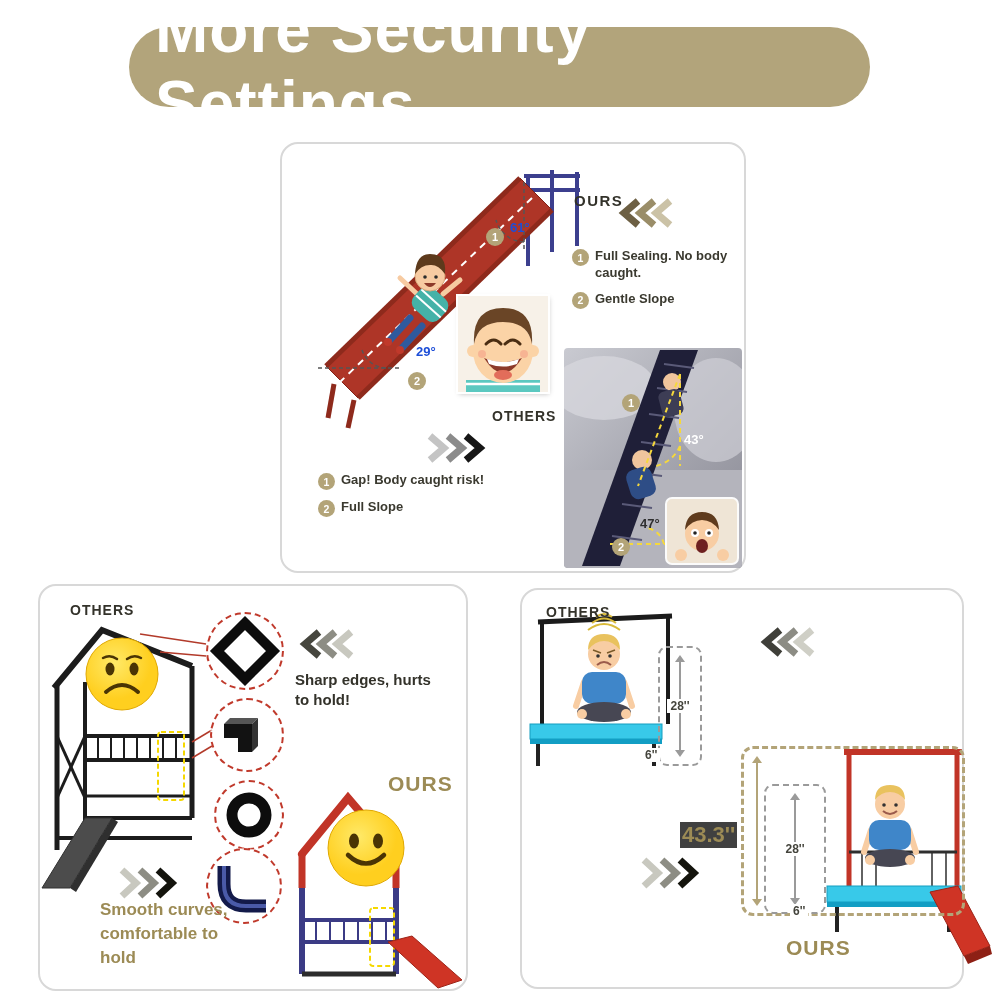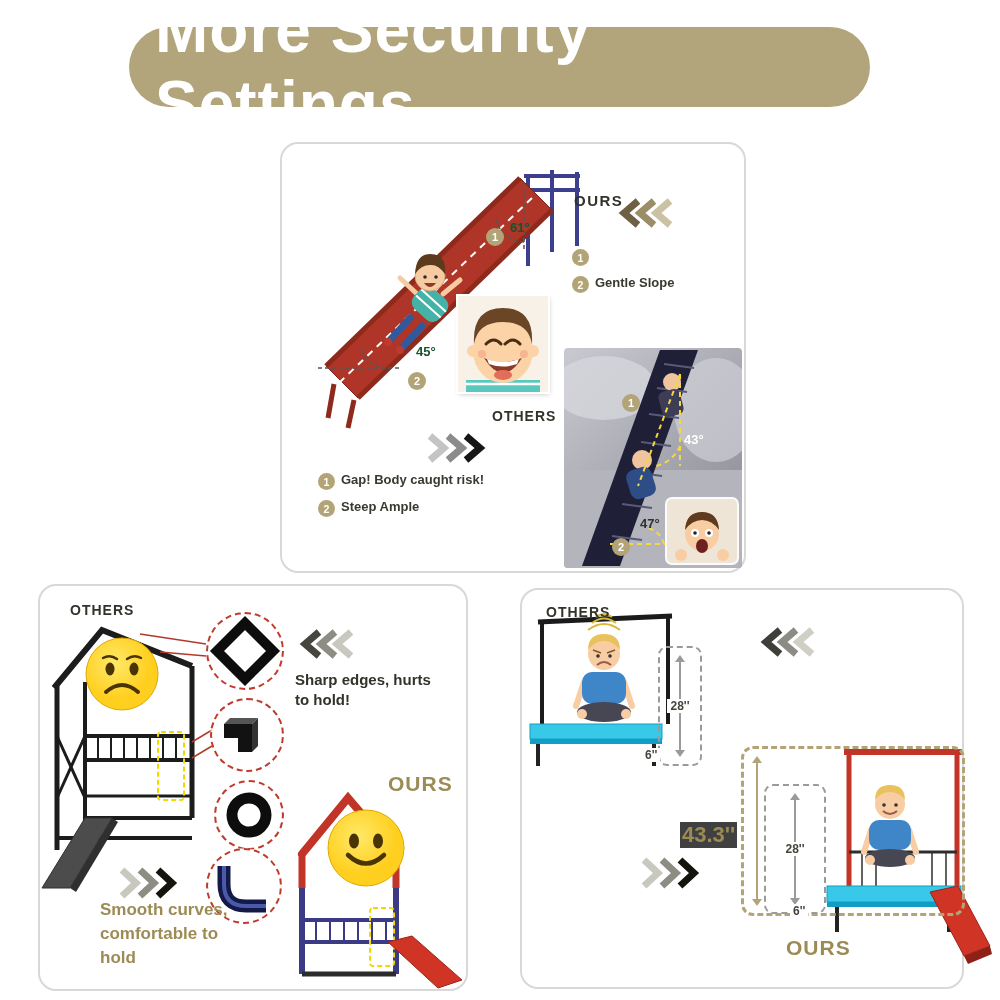--- a/index.html
+++ b/index.html
@@ -11,21 +11,21 @@
           border-radius:45px;display:flex;align-items:center;justify-content:center;}
   .banner-text{color:#fff;font-size:64px;font-weight:800;letter-spacing:1px;margin-left:26px;}
   .lbl-dark{font-weight:800;color:#33322a;}
   .lbl-khaki{font-weight:800;color:#9c8b55;}
   .marker{position:absolute;width:18px;height:18px;border-radius:50%;background:#b3a478;color:#fff;
           font-size:11px;font-weight:700;display:flex;align-items:center;justify-content:center;}
   .bullet-row{display:flex;gap:6px;margin-bottom:9px;align-items:flex-start;}
   .bullet-num{flex:0 0 17px;width:17px;height:17px;border-radius:50%;background:#b3a478;color:#fff;
           font-size:10.5px;font-weight:700;display:flex;align-items:center;justify-content:center;margin-top:1px;}
   .bullet-text{font-size:13px;font-weight:700;color:#3a392f;line-height:1.3;}
-  .angle-lbl{position:absolute;font-size:13px;font-weight:700;color:#14532d;}
+  .angle-lbl{position:absolute;font-size:13px;font-weight:700;color:#1d4ed8;}
   .dashed-circle{position:absolute;border:2px dashed #c0392b;border-radius:50%;
           display:flex;align-items:center;justify-content:center;background:rgba(255,255,255,.6);}
   .emoji{position:absolute;}
   .dim-rect{position:absolute;border:2px dashed #9a9a9a;border-radius:9px;
           display:flex;align-items:center;justify-content:center;}
   .dim-rect-khaki{position:absolute;border:3px dashed #b3a478;border-radius:12px;}
   .dim-label{position:relative;background:#fff;padding:0 3px;font-size:12px;font-weight:700;color:#44443c;z-index:2;}
   .dim-free{position:absolute;background:#fff;padding:0 3px;font-size:12px;font-weight:700;color:#44443c;z-index:3;}
   .varrow{position:absolute;left:calc(50% - 1px);top:9px;bottom:9px;width:2px;background:#9a9a9a;}
   .varrow::before{content:"";position:absolute;top:-7px;left:-4px;border:5px solid transparent;border-bottom:7px solid #9a9a9a;}
@@ -88,33 +88,34 @@
         <line x1="242" y1="28" x2="242" y2="96"></line>
         <path d="M242,88 A30,30 0 0 1 214,66"></path>
         <line x1="36" y1="214" x2="118" y2="214"></line>
         <path d="M104,214 A26,26 0 0 1 80,196"></path>
       </g>
     </svg>
 
     <div class="marker" style="left:204px;top:84px;">1</div>
     <div class="angle-lbl" style="left:228px;top:76px;">61°</div>
     <div class="marker" style="left:126px;top:228px;">2</div>
-    <div class="angle-lbl" style="left:134px;top:200px;">45°</div>
+    <div class="angle-lbl" style="left:134px;top:200px;">29°</div>
 
     <div class="abs lbl-dark" style="left:292px;top:48px;font-size:15px;letter-spacing:1.5px;">OURS</div>
     <svg class="abs" style="left:334px;top:54px;" width="58" height="30" viewBox="0 0 58 30">
       <g fill="none" stroke-width="7">
         <path d="M22,3 L8,15 L22,27" stroke="#6d6044"></path>
         <path d="M38,3 L24,15 L38,27" stroke="#9a8d68"></path>
         <path d="M54,3 L40,15 L54,27" stroke="#cbc2a6"></path>
       </g>
     </svg>
     <div class="abs" style="left:290px;top:104px;width:168px;">
       <div class="bullet-row">
         <span class="bullet-num">1</span>
+        <span class="bullet-text">Full Sealing. No body caught.</span>
       </div>
       <div class="bullet-row">
         <span class="bullet-num">2</span>
         <span class="bullet-text">Gentle Slope</span>
       </div>
     </div>
 
     <div class="inset-face" style="left:176px;top:152px;width:90px;height:96px;">
       <svg width="90" height="96" viewBox="0 0 90 96">
         <rect x="8" y="84" width="74" height="12" fill="#5bc8c0"></rect>
@@ -141,21 +142,21 @@
         <path d="M42,4 L56,16 L42,28" stroke="#161616"></path>
       </g>
     </svg>
     <div class="abs" style="left:36px;top:328px;width:214px;">
       <div class="bullet-row">
         <span class="bullet-num">1</span>
         <span class="bullet-text">Gap!  Body caught risk!</span>
       </div>
       <div class="bullet-row">
         <span class="bullet-num">2</span>
-        <span class="bullet-text">Steep Ample</span>
+        <span class="bullet-text">Full Slope</span>
       </div>
     </div>
 
     <div class="photo" style="left:282px;top:204px;width:178px;height:220px;">
       <svg width="178" height="220" viewBox="0 0 178 220">
         <ellipse cx="40" cy="40" rx="52" ry="32" fill="#d6d6dc" opacity="0.8"></ellipse>
         <ellipse cx="152" cy="62" rx="42" ry="52" fill="#cfcfd6" opacity="0.7"></ellipse>
         <rect x="0" y="122" width="178" height="98" fill="#b4b4bc"></rect>
         <polygon points="96,2 134,2 56,218 18,218" fill="#1f1f38"></polygon>
         <g stroke="#5a5a78" stroke-width="2">

